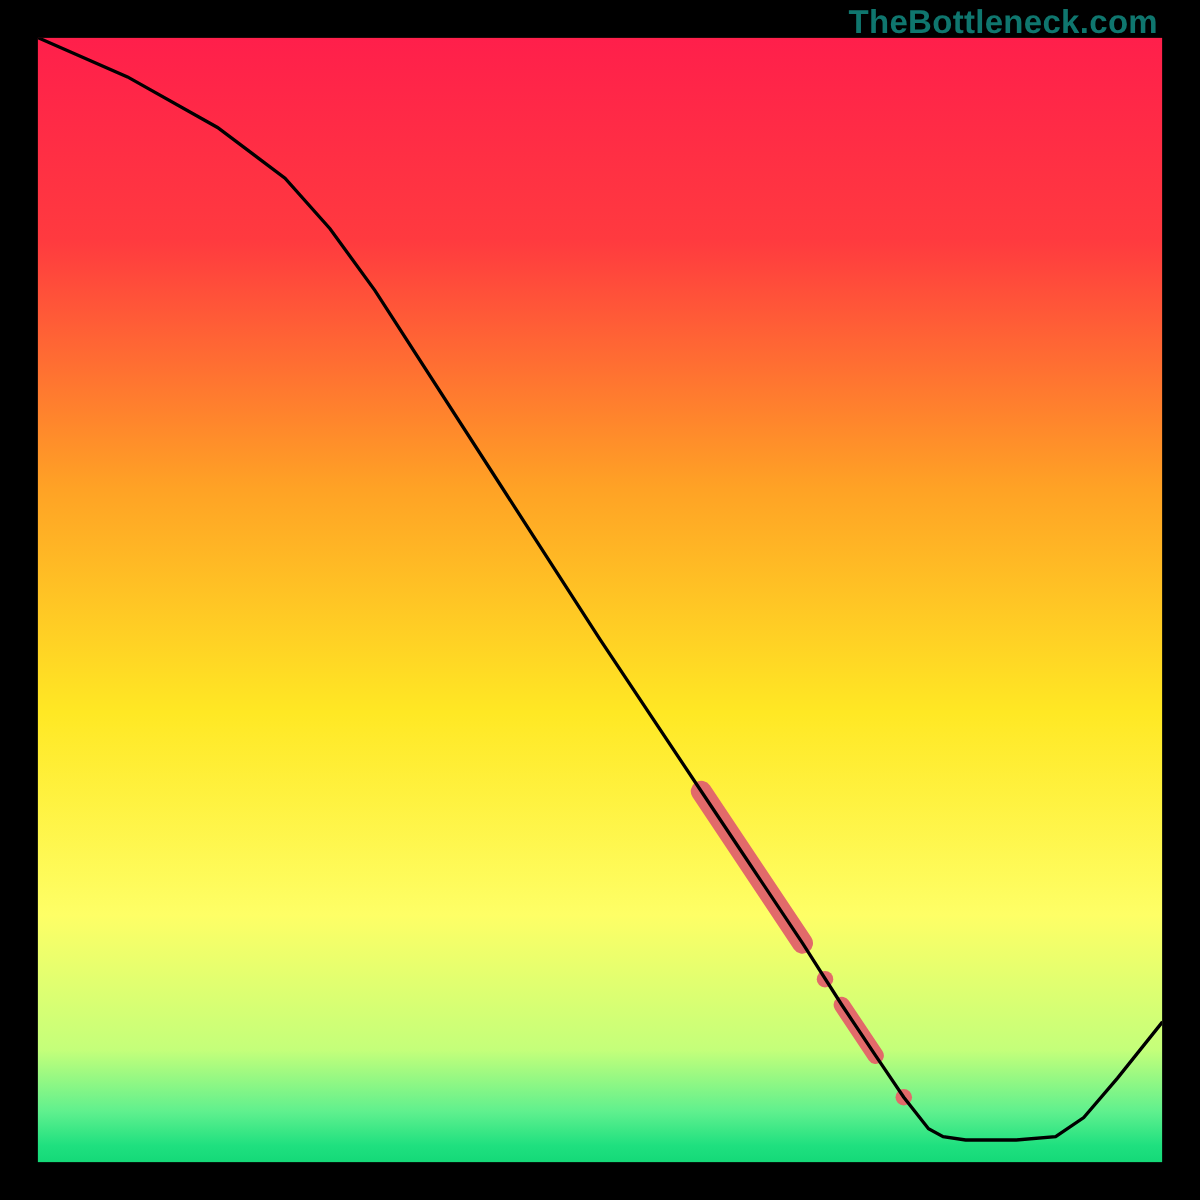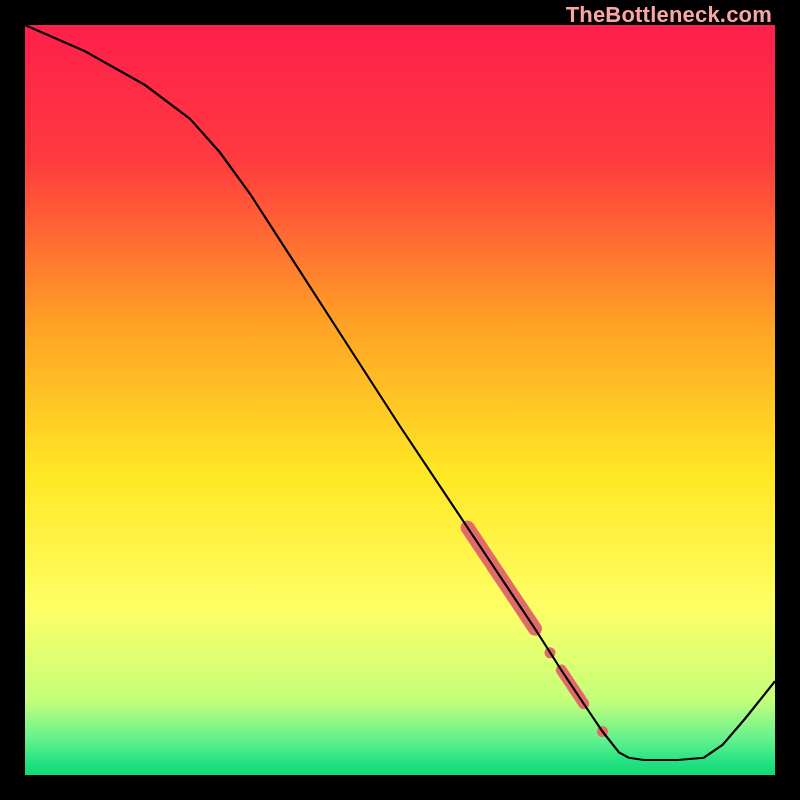--- a/index.html
+++ b/index.html
@@ -27,21 +27,21 @@
     height: 750px;
     overflow: hidden;
   }
   .watermark {
     position: absolute;
     top: 2px;
     right: 28px;
     font-family: Arial, Helvetica, sans-serif;
     font-size: 22px;
     font-weight: 600;
-    color: #fca5a5;
+    color: #0f766e;
     letter-spacing: 0.2px;
     z-index: 10;
     user-select: none;
   }
 </style>
 </head>
 <body>
 
 <div class="watermark">TheBottleneck.com</div>
 

